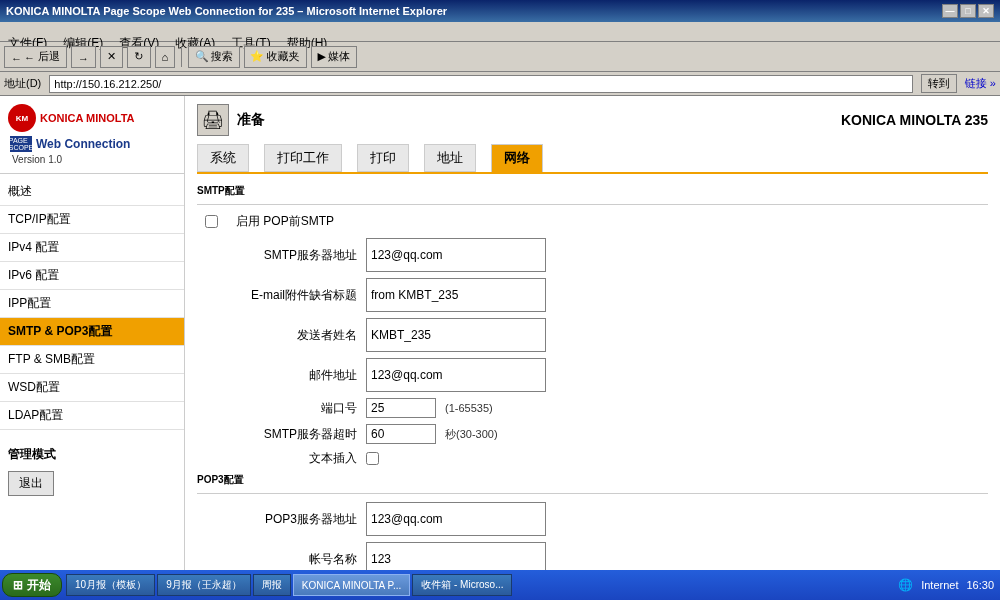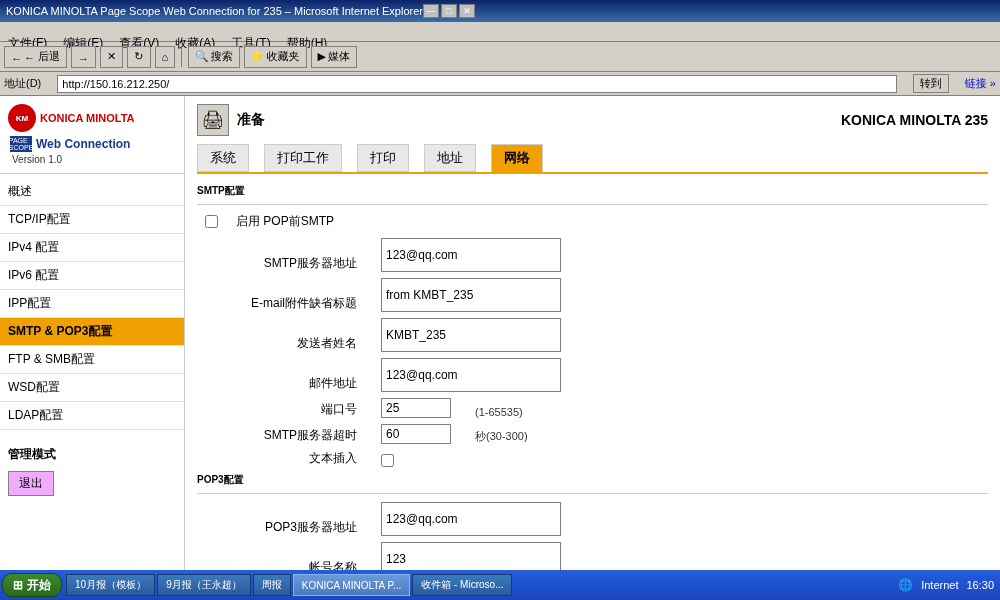--- a/index.html
+++ b/index.html
@@ -5,23 +5,24 @@
     * { margin: 0; padding: 0; box-sizing: border-box; }
     body { font-family: 'SimSun', '宋体', Arial, sans-serif; font-size: 12px; background: #fff; width: 1000px; height: 600px; overflow: hidden; }
 
     
     .title-bar {
       background: linear-gradient(to bottom, #0a246a, #3a6ea5);
       color: white;
       padding: 3px 6px;
       font-size: 11px;
       display: flex;
-      justify-content: flex-start;
+      justify-content: space-between;
       align-items: center;
       height: 22px;
+      font-weight: bold;
     }
     .title-bar-buttons { display: flex; gap: 2px; }
     .title-btn {
       width: 16px; height: 14px;
       background: #c0c0c0;
       border: 1px solid #808080;
       font-size: 9px;
       display: flex; align-items: center; justify-content: center;
       cursor: pointer;
     }
@@ -60,21 +61,21 @@
     }
     .toolbar-separator { width: 1px; height: 20px; background: #808080; margin: 0 2px; }
 
     
     .address-bar {
       background: #d4d0c8;
       border-bottom: 1px solid #808080;
       padding: 2px 4px;
       display: flex;
       align-items: center;
-      gap: 16px;
+      gap: 8px;
       height: 24px;
     }
     .address-label { font-size: 11px; }
     .address-input {
       flex: 1;
       height: 18px;
       border: 1px solid #808080;
       padding: 1px 4px;
       font-size: 11px;
       background: white;
@@ -140,21 +141,21 @@
       cursor: pointer;
       border-bottom: 1px solid #e0e0e0;
       color: #000;
       font-size: 12px;
     }
     .nav-item.active { background: #f0a000; color: #000; font-weight: bold; }
 
     .sidebar-section { margin-top: 8px; padding: 4px 8px; font-size: 12px; font-weight: bold; }
     .logout-btn {
       margin: 4px 8px;
-      background: #f0abfc;
+      background: #e5e5e5;
       border: 1px solid #808080;
       padding: 3px 10px;
       font-size: 12px;
       cursor: pointer;
     }
 
     
     .content-area {
       flex: 1;
       overflow-y: auto;
@@ -204,23 +205,23 @@
       font-weight: bold;
       margin: 8px 0 6px 0;
     }
     .section-divider {
       border: none;
       border-top: 1px solid #ccc;
       margin: 4px 0 8px 0;
     }
     .form-row {
       display: flex;
-      align-items: flex-end;
+      align-items: center;
       margin-bottom: 6px;
-      gap: 24px;
+      gap: 9px;
     }
     .form-label {
       width: 160px;
       font-size: 12px;
       text-align: right;
       flex-shrink: 0;
     }
     .form-input {
       width: 180px;
       height: 20px;

